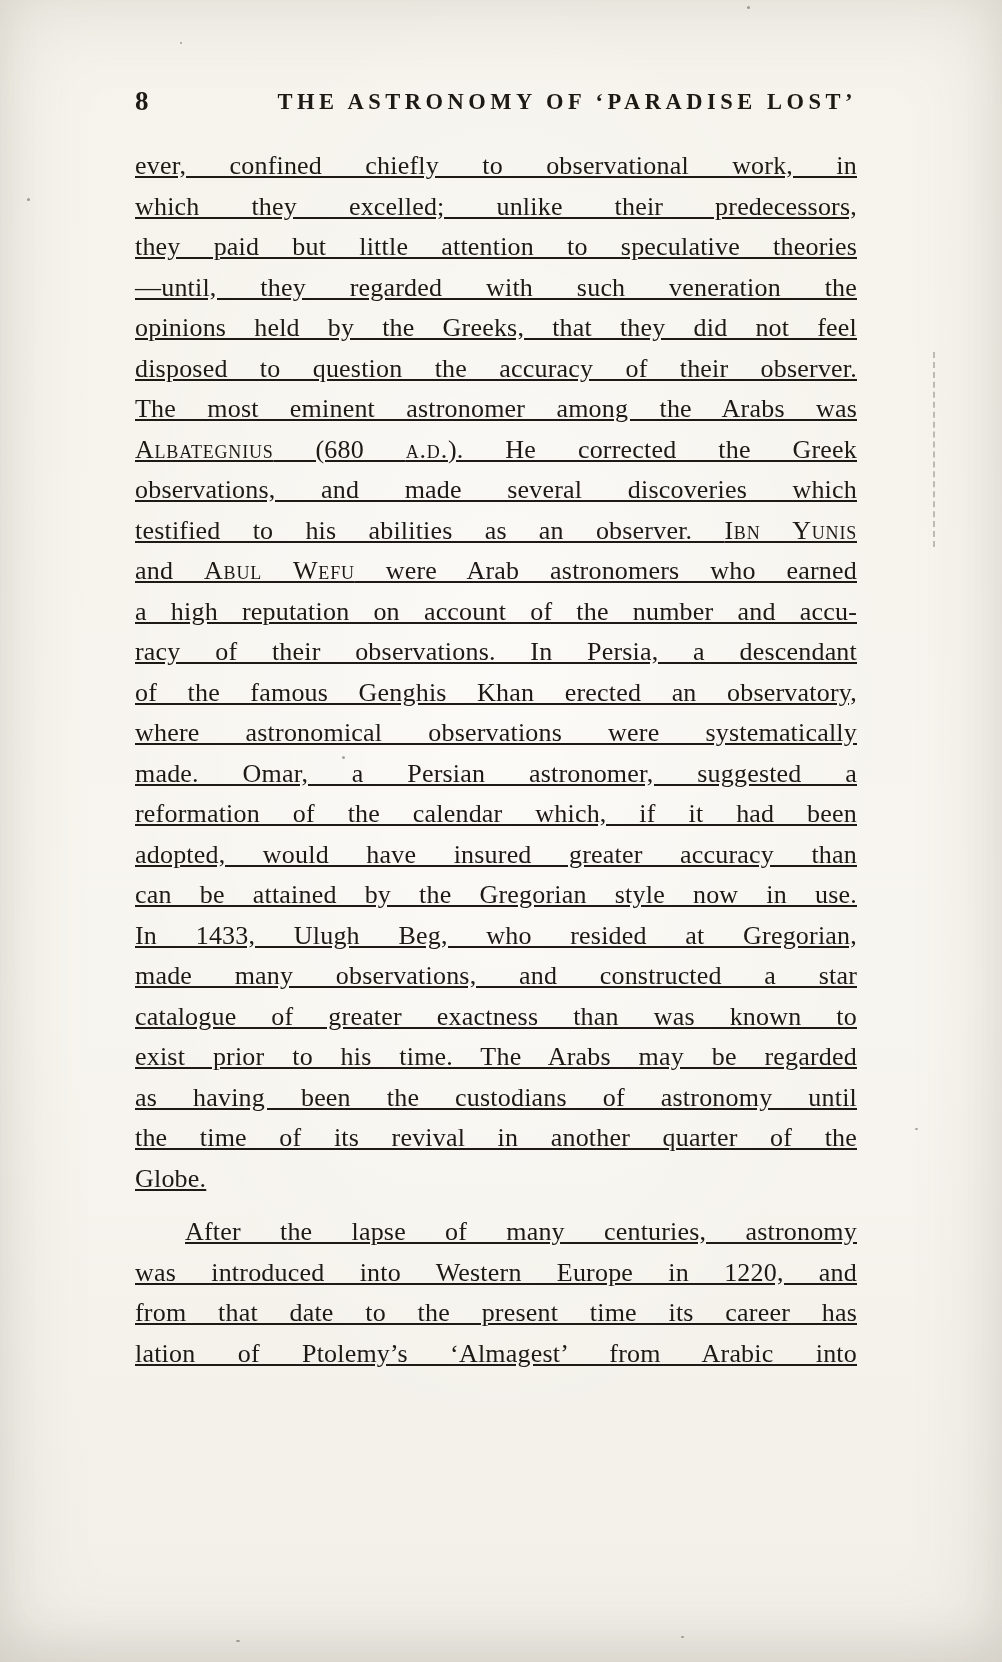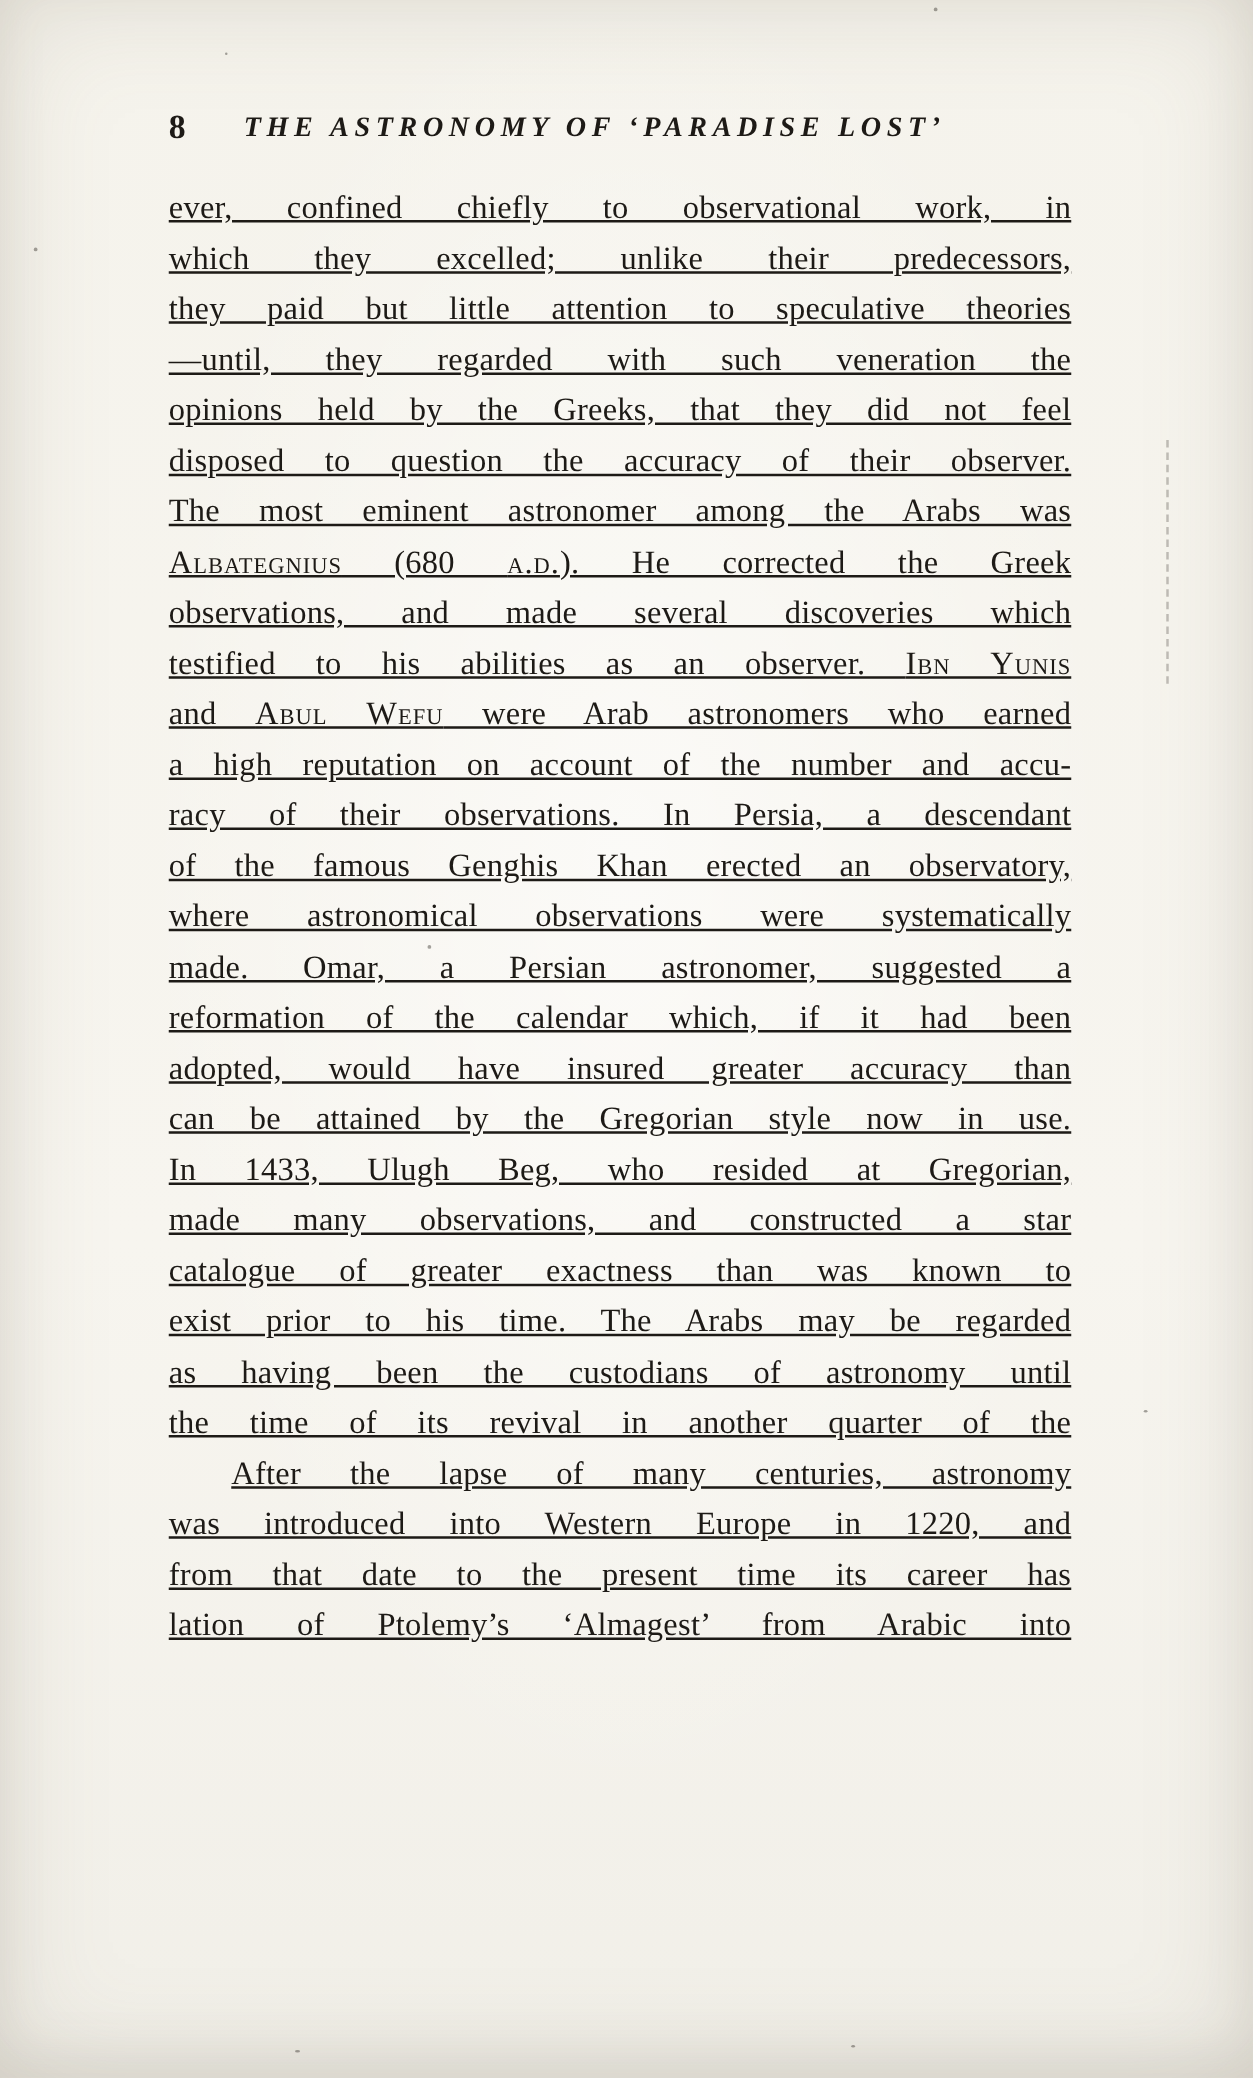--- a/index.html
+++ b/index.html
@@ -41,37 +41,36 @@
     top: 0;
     font-size: 27px;
     font-weight: 700;
     letter-spacing: 1px;
   }
   .running-title {
     position: absolute;
     left: 60px;
     right: 0;
     top: 3px;
-    text-align: left;
+    text-align: right;
     font-size: 22.5px;
     font-weight: 600;
     letter-spacing: 4.5px;
     white-space: nowrap;
-    font-style: italic;
   }
 
   
   .text-body {
     position: absolute;
     left: 135px;
     top: 146px;
     width: 722px;
   }
   .paragraph { margin: 0; text-decoration: underline; }
-  .paragraph + .paragraph { margin-top: 0; }
+  .paragraph + .paragraph { margin-top: 13px; }
   .line {
     height: 40.5px;
     line-height: 40.5px;
     font-size: 26px;
     letter-spacing: 0.2px;
     text-align: justify;
     text-align-last: justify;
     white-space: nowrap;
     overflow: visible;
   }
@@ -139,20 +138,21 @@
         <div class="line"><span>made. Omar, a Persian astronomer, suggested a</span></div>
         <div class="line"><span>reformation of the calendar which, if it had been</span></div>
         <div class="line"><span>adopted, would have insured greater accuracy than</span></div>
         <div class="line"><span>can be attained by the Gregorian style now in use.</span></div>
         <div class="line"><span>In 1433, Ulugh Beg, who resided at Gregorian,</span></div>
         <div class="line"><span>made many observations, and constructed a star</span></div>
         <div class="line"><span>catalogue of greater exactness than was known to</span></div>
         <div class="line"><span>exist prior to his time. The Arabs may be regarded</span></div>
         <div class="line"><span>as having been the custodians of astronomy until</span></div>
         <div class="line"><span>the time of its revival in another quarter of the</span></div>
+        <div class="line line-left"><span>Globe.</span></div>
       </div>
       <div class="paragraph">
         <div class="line indent"><span>After the lapse of many centuries, astronomy</span></div>
         <div class="line"><span>was introduced into Western Europe in 1220, and</span></div>
         <div class="line"><span>from that date to the present time its career has</span></div>
         <div class="line"><span>lation of Ptolemy’s ‘Almagest’ from Arabic into</span></div>
       </div>
     </div>
 
   <div class="scan-vline"></div>

